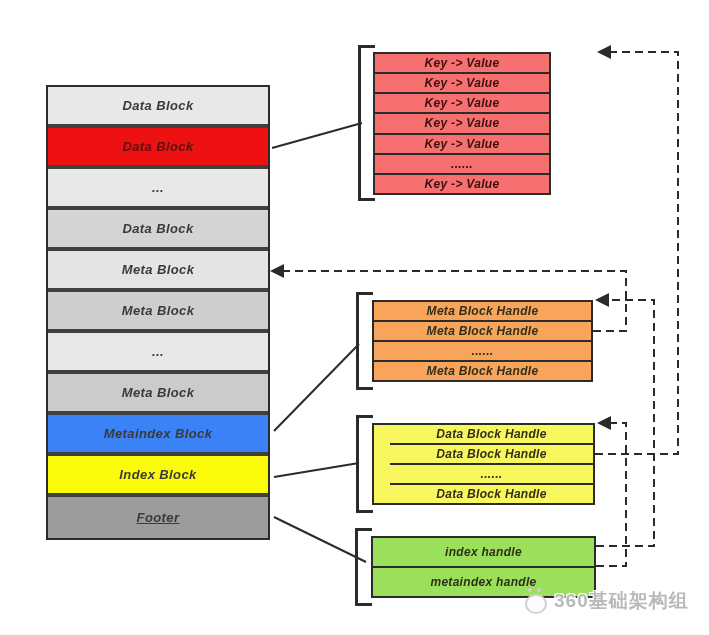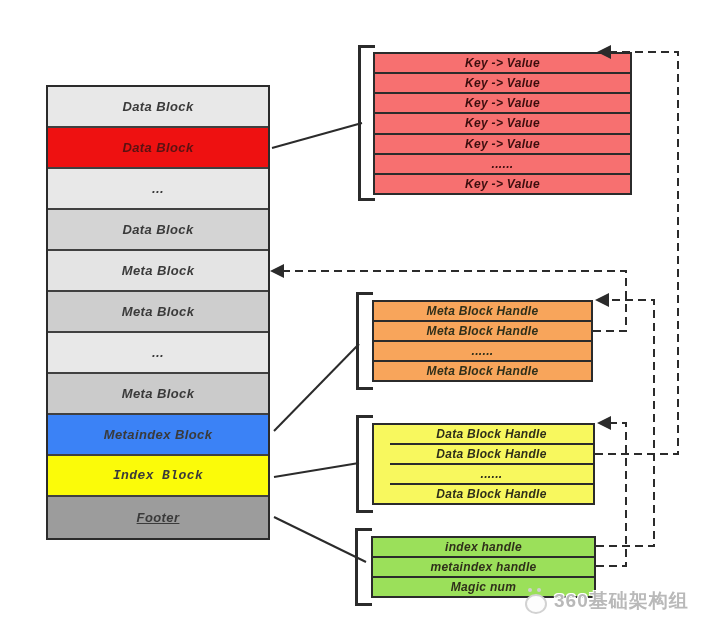--- a/index.html
+++ b/index.html
@@ -7,21 +7,21 @@
     width:709px;height:635px;position:relative;background:#ffffff;
     font-family:"Liberation Sans","DejaVu Sans",sans-serif;
     overflow:hidden;
   }
   
   .left-column{
     position:absolute;left:46px;top:85px;width:224px;
     border:2px solid #2b2b2b;box-sizing:border-box;background:#fff;
   }
   .lc-row{
-    height:41px;box-sizing:border-box;border-bottom:2px solid #404040;
+    height:41px;box-sizing:border-box;border-bottom:4px solid #404040;
     display:flex;align-items:center;justify-content:center;
     font-size:13px;font-weight:bold;font-style:italic;color:#3a3a3a;
     letter-spacing:0.4px;
   }
   .lc-row:last-child{border-bottom:none;text-decoration:underline;}
   .lc-row.red-text{color:#5b1212;}
   
   .group-box{
     position:absolute;border:2px solid #2b2b2b;box-sizing:border-box;
     display:flex;flex-direction:column;
@@ -65,30 +65,30 @@
 <div class="left-column">
   <div class="lc-row" style="background-color: rgb(232, 232, 232);">Data Block</div>
   <div class="lc-row red-text" style="background-color: rgb(238, 17, 17);">Data Block</div>
   <div class="lc-row" style="background-color: rgb(232, 232, 232);">...</div>
   <div class="lc-row" style="background-color: rgb(212, 212, 212);">Data Block</div>
   <div class="lc-row" style="background-color: rgb(228, 228, 228);">Meta Block</div>
   <div class="lc-row" style="background-color: rgb(206, 206, 206);">Meta Block</div>
   <div class="lc-row" style="background-color: rgb(232, 232, 232);">...</div>
   <div class="lc-row" style="background-color: rgb(203, 203, 203);">Meta Block</div>
   <div class="lc-row" style="background-color: #3b82f6;">Metaindex Block</div>
-  <div class="lc-row" style="background-color: rgb(251, 251, 9); font-family: Liberation Mono, monospace;">Index Block</div>
+  <div class="lc-row" style="background-color: rgb(251, 251, 9);">Index Block</div>
   <div class="lc-row" style="background-color: rgb(156, 156, 156);">Footer</div>
 </div>
 
 <div class="bracket" style="left:358px;top:45px;height:156px;"></div>
 <div class="bracket" style="left:356px;top:292px;height:98px;"></div>
 <div class="bracket" style="left:356px;top:415px;height:98px;"></div>
 <div class="bracket" style="left:355px;top:528px;height:78px;"></div>
 
-<div class="group-box grp-red" style="left: 373px; top: 52px; width: 259px; height: 143px; background-color: rgb(247, 112, 112);">
+<div class="group-box grp-red" style="left: 373px; top: 52px; width: 178px; height: 143px; background-color: rgb(247, 112, 112);">
   <div class="g-row">Key -&gt; Value</div>
   <div class="g-row">Key -&gt; Value</div>
   <div class="g-row">Key -&gt; Value</div>
   <div class="g-row">Key -&gt; Value</div>
   <div class="g-row">Key -&gt; Value</div>
   <div class="g-row">......</div>
   <div class="g-row">Key -&gt; Value</div>
 </div>
 
 <div class="group-box grp-orange" style="left: 372px; top: 300px; width: 221px; height: 82px; background-color: rgb(248, 165, 91);">
@@ -101,21 +101,20 @@
 <div class="group-box grp-yellow" style="left: 372px; top: 423px; width: 223px; height: 82px; background-color: rgb(248, 248, 94); padding-left: 16px;">
   <div class="g-row">Data Block Handle</div>
   <div class="g-row">Data Block Handle</div>
   <div class="g-row">......</div>
   <div class="g-row">Data Block Handle</div>
 </div>
 
 <div class="group-box grp-green" style="left: 371px; top: 536px; width: 225px; height: 62px; background-color: rgb(155, 224, 90);">
   <div class="g-row">index handle</div>
   <div class="g-row">metaindex handle</div>
-  <div class="g-row">Magic num</div>
 </div>
 
 <svg class="overlay" width="709" height="635" viewBox="0 0 709 635">
 
   <path d="M272,148 L362,123" stroke="#2b2b2b" stroke-width="2" fill="none"></path>
   <path d="M274,431 L359,344" stroke="#2b2b2b" stroke-width="2" fill="none"></path>
   <path d="M274,477 L359,463" stroke="#2b2b2b" stroke-width="2" fill="none"></path>
   <path d="M274,517 L366,562" stroke="#2b2b2b" stroke-width="2" fill="none"></path>
 
   <path d="M593,331 H626 V271 H282" stroke="#2b2b2b" stroke-width="2" fill="none" stroke-dasharray="8 5"></path>

